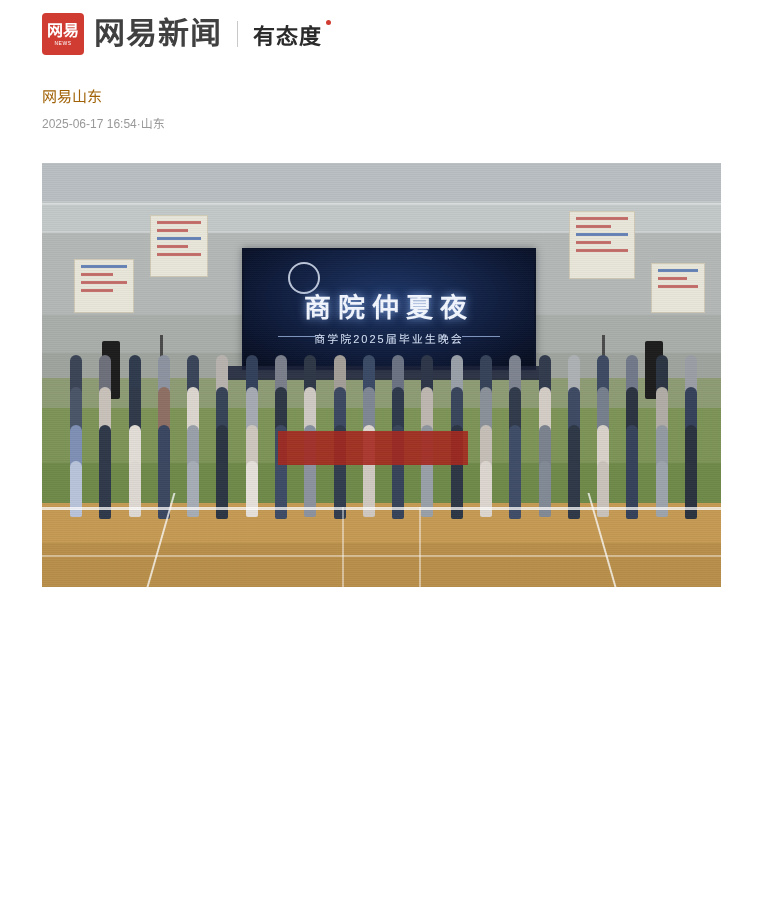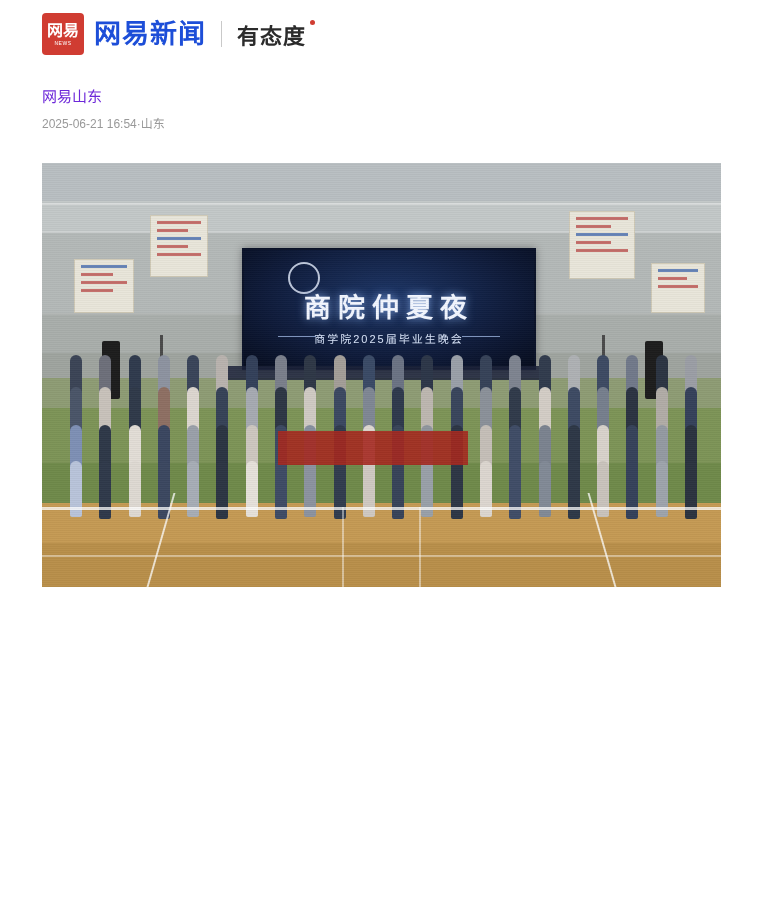--- a/index.html
+++ b/index.html
@@ -48,23 +48,23 @@
     line-height: 17px;
     letter-spacing: 0px;
   }
   .brand-logo .logo-en {
     font-size: 5px;
     line-height: 7px;
     letter-spacing: 0.5px;
     margin-top: 1px;
   }
   .brand-name {
-    font-size: 27px;
+    font-size: 31px;
     font-weight: bold;
-    color: #1d4ed8;
+    color: #404040;
     margin-left: 10px;
     letter-spacing: 1px;
     line-height: 42px;
     white-space: nowrap;
   }
   .brand-divider {
     width: 1px;
     height: 26px;
     background: #c9c9c9;
     margin: 0 15px;
@@ -99,21 +99,21 @@
     color: #1a1a1a;
     line-height: 38px;
     margin: 28px 0 0 0;
     letter-spacing: 0.2px;
   }
   .meta {
     margin-top: 26px;
   }
   .meta-source {
     font-size: 15px;
-    color: #6d28d9;
+    color: #a16207;
     line-height: 22px;
   }
   .meta-time {
     font-size: 12px;
     color: #999999;
     line-height: 18px;
     margin-top: 7px;
   }
 
   .article-body {
@@ -311,21 +311,21 @@
       <span>有态度</span>
       <span class="dot"></span>
     </div>
   </div>
 
   <div class="article">
 
 
     <div class="meta">
       <div class="meta-source">网易山东</div>
-      <div class="meta-time">2025-06-21 16:54·山东</div>
+      <div class="meta-time">2025-06-17 16:54·山东</div>
     </div>
 
 
     <div class="figure">
       <div class="photo">
 
         <div class="wall-line" style="top:40px;"></div>
         <div class="wall-line" style="top:68px;opacity:.5;"></div>
         <div class="wall-line" style="top:150px;opacity:.35;"></div>
 

